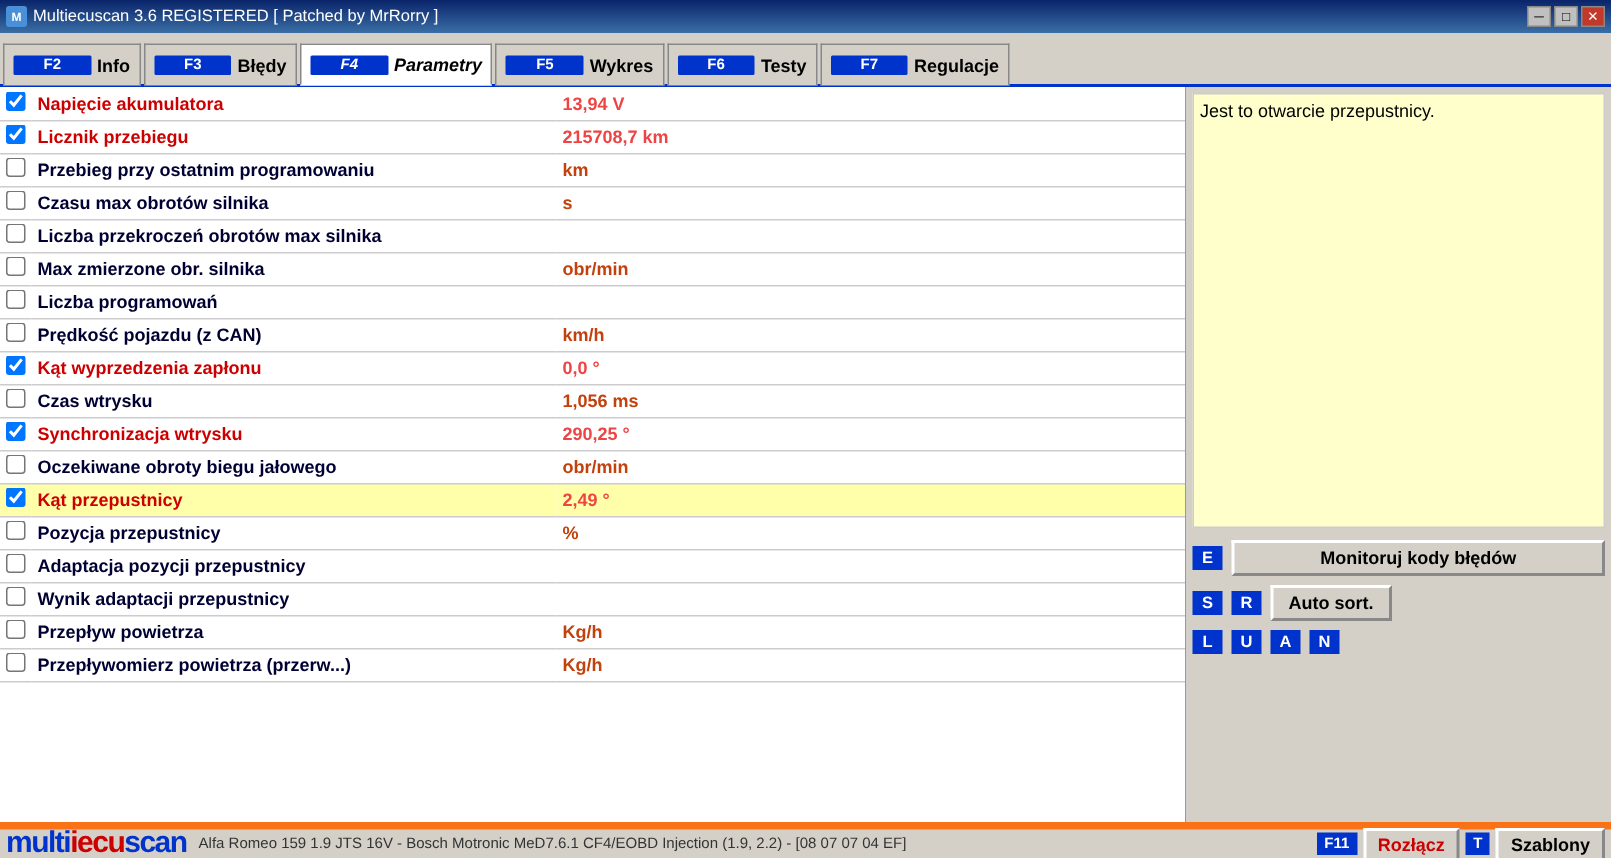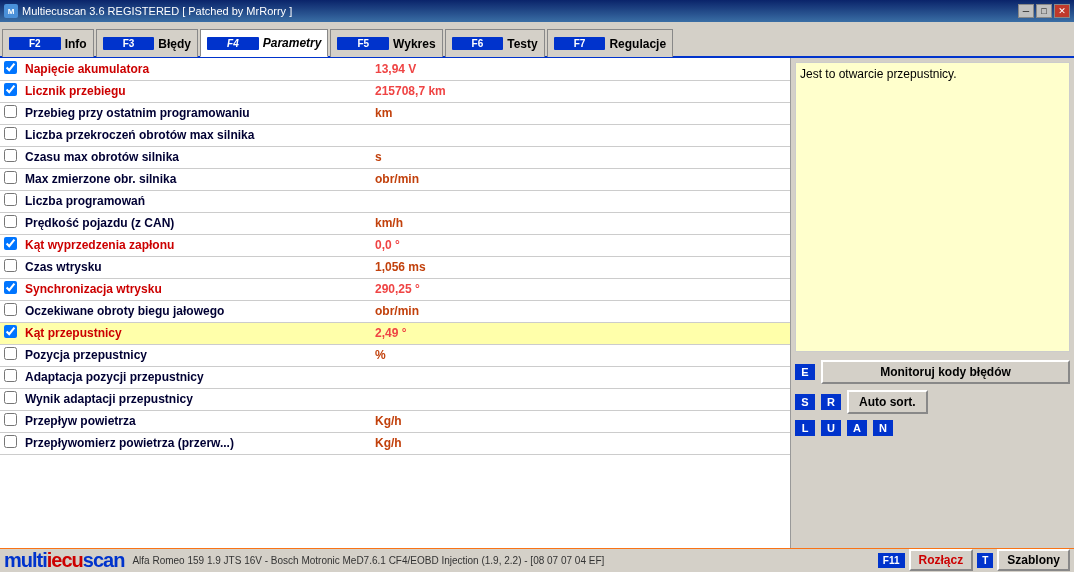--- a/index.html
+++ b/index.html
@@ -188,24 +188,24 @@
     }
     .monitor-btn {
       flex: 1;
     }
 
     
     .bottom-bar {
       background: #d4d0c8;
       height: 24px;
       display: flex;
-      align-items: flex-start;
+      align-items: center;
       justify-content: space-between;
       padding: 0 4px;
-      border-top: 1px solid #f97316;
+      border-top: 5px solid #f97316;
     }
     .bottom-left {
       display: flex;
       align-items: center;
       gap: 8px;
     }
     .logo {
       font-size: 20px;
       font-weight: bold;
       color: #0033cc;
@@ -319,27 +319,27 @@
             <td class="param-name highlighted">Licznik przebiegu</td>
             <td class="param-value highlighted">215708,7 km</td>
           </tr>
           <tr>
             <td class="param-checkbox"><input type="checkbox" style=""></td>
             <td class="param-name normal">Przebieg przy ostatnim programowaniu</td>
             <td class="param-value normal">km</td>
           </tr>
           <tr>
             <td class="param-checkbox"><input type="checkbox" style=""></td>
+            <td class="param-name normal">Czasu max obrotów silnika</td>
+            <td class="param-value normal">s</td>
+          </tr>
+          <tr>
+            <td class="param-checkbox"><input type="checkbox" style=""></td>
             <td class="param-name normal">Liczba przekroczeń obrotów max silnika</td>
             <td class="param-value normal"></td>
-          </tr>
-          <tr>
-            <td class="param-checkbox"><input type="checkbox" style=""></td>
-            <td class="param-name normal">Czasu max obrotów silnika</td>
-            <td class="param-value normal">s</td>
           </tr>
           <tr>
             <td class="param-checkbox"><input type="checkbox" style=""></td>
             <td class="param-name normal">Max zmierzone obr. silnika</td>
             <td class="param-value normal">obr/min</td>
           </tr>
           <tr>
             <td class="param-checkbox"><input type="checkbox" style=""></td>
             <td class="param-name normal">Liczba programowań</td>
             <td class="param-value normal"></td>

